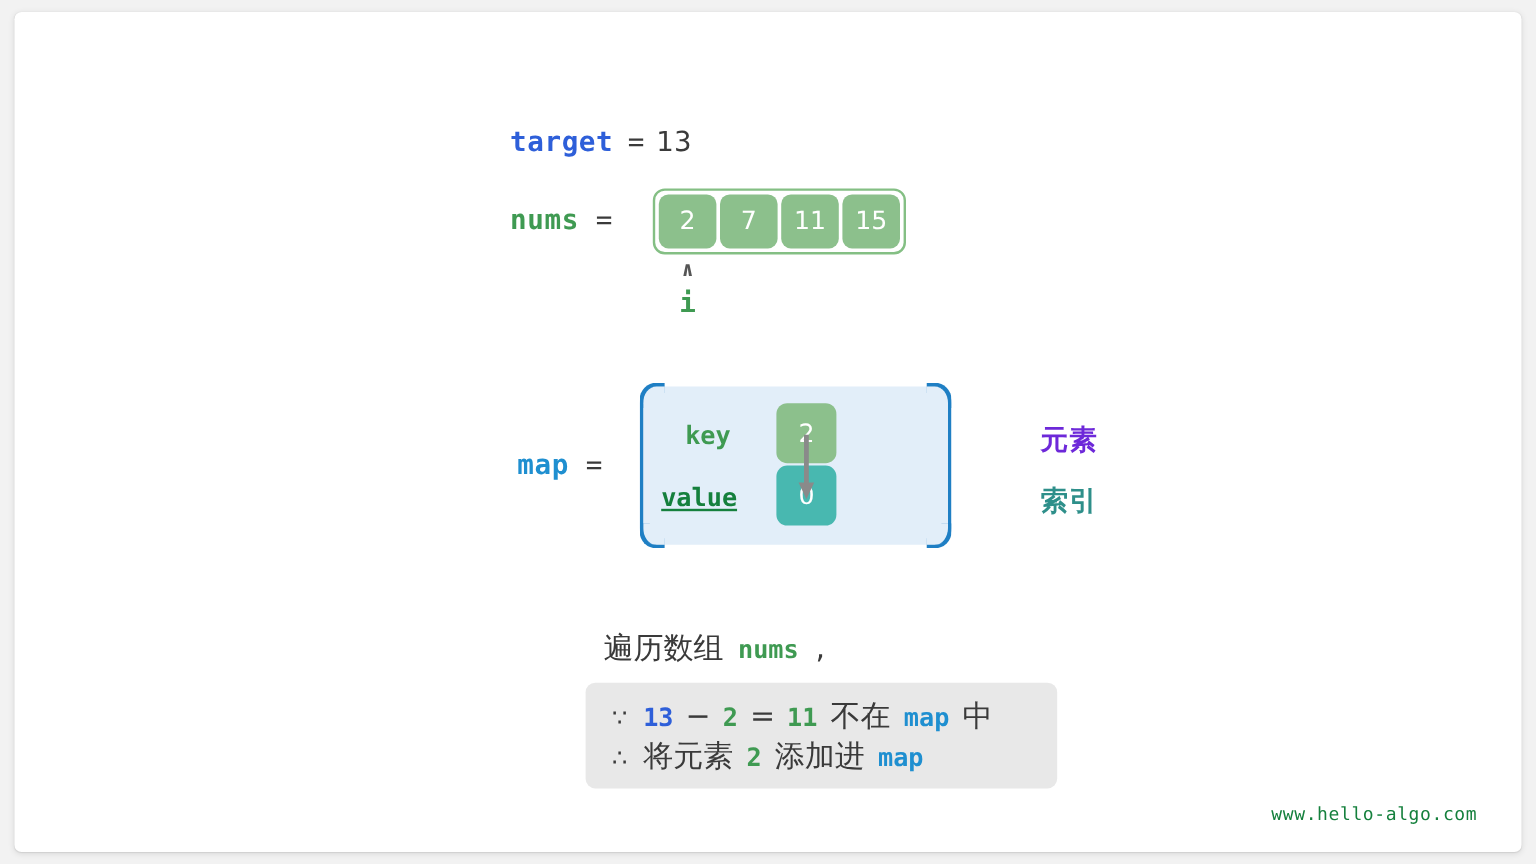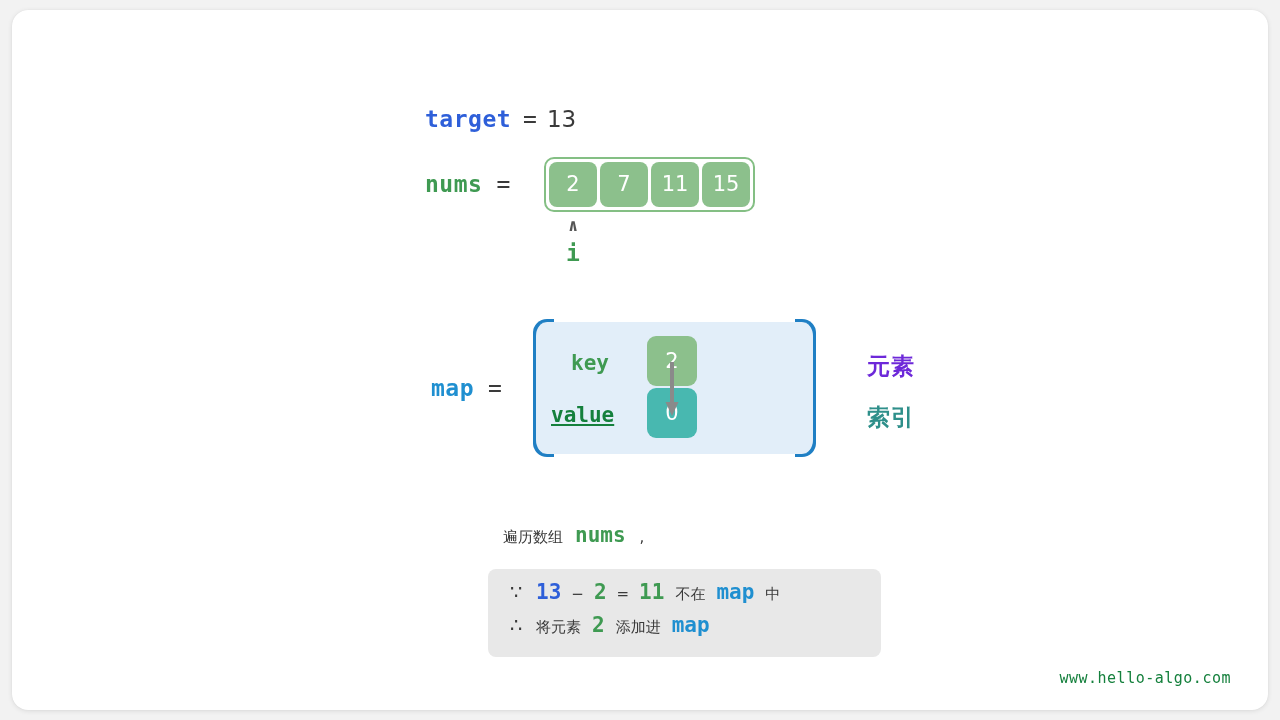--- a/index.html
+++ b/index.html
@@ -22,21 +22,21 @@
   }
 
   
   #card {
     position: absolute;
     left: 12px;
     top: 10px;
     width: 1256px;
     height: 700px;
     background: #ffffff;
-    border-radius: 16px;
+    border-radius: 6px;
     box-shadow: 0 1px 5px rgba(0,0,0,0.10), 0 0 1px rgba(0,0,0,0.08);
   }
 
   .mono {
     font-family: "DejaVu Sans Mono", monospace;
     font-weight: bold;
   }
 
   
   #target-line {
@@ -163,21 +163,21 @@
     font-family: "DejaVu Sans Mono", monospace;
     font-size: 23px;
     color: #3a3a3a;
     margin-left: 14px;
   }
 
   #map-box {
     position: absolute;
     left: 521px;
     top: 312px;
-    width: 283px;
+    width: 260px;
     height: 132px;
     box-sizing: border-box;
     background: #e2eef9;
     border-radius: 14px;
     border-top: 0;
     border-bottom: 0;
     border-left: 3px solid #1f7fc4;
     border-right: 3px solid #1f7fc4;
   }
   
@@ -239,21 +239,21 @@
   #caption-line {
     position: absolute;
     left: 491px;
     top: 513px;
     display: flex;
     align-items: baseline;
     white-space: pre;
   }
   .cap-cn {
     font-family: "DejaVu Sans", sans-serif;
-    font-size: 15px;
+    font-size: 25px;
     color: #3a3a3a;
   }
   .cap-code {
     font-family: "DejaVu Sans Mono", monospace;
     font-weight: bold;
     font-size: 21px;
   }
   .cap-green { color: #3f9a52; }
   .cap-blue  { color: #1f8fd0; }
   .cap-royal { color: #2e5fd9; }

